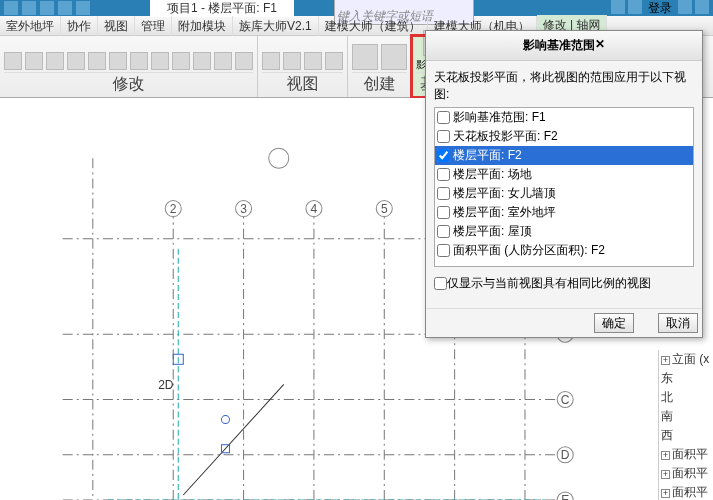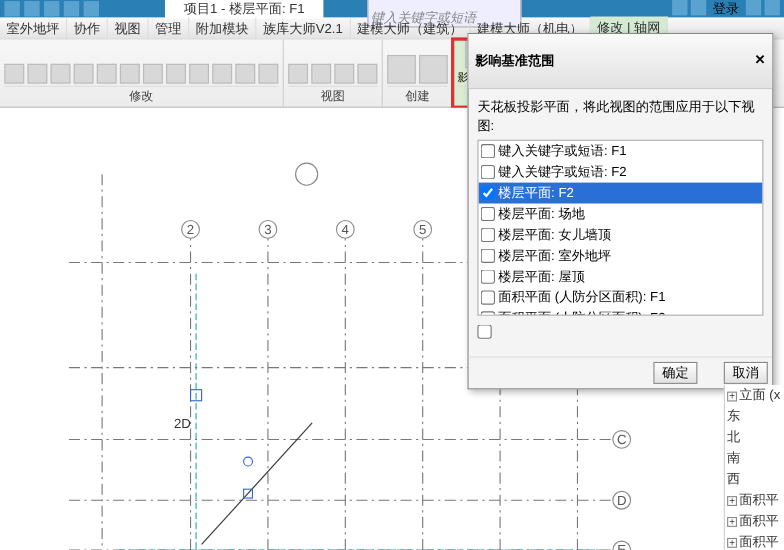--- a/index.html
+++ b/index.html
@@ -12,26 +12,26 @@
 .topbar .right { margin-left: auto; display: flex; gap: 3px; }
 .topbar .right span { width: 14px; height: 14px; background: #5aa3d0; }
 .menutabs { height: 20px; background: linear-gradient(#f8f8f8,#e4e4e4); border-bottom: 1px solid #ccc; display: flex; align-items: center; }
 .menutabs div { padding: 0 6px; line-height: 20px; border-right: 1px solid #ddd; color: #333; }
 .menutabs .active { background: #d4ead4; border-bottom: 2px solid #3a8f3a; }
 .ribbon { height: 62px; background: linear-gradient(#f7f7f7,#ececec); border-bottom: 1px solid #aaa; display: flex; }
 .panel { border-right: 1px solid #ccc; display: flex; flex-direction: column; align-items: center; justify-content: flex-end; padding: 2px 4px; }
 .panel .row { display: flex; gap: 3px; margin-bottom: 2px; flex-wrap: wrap; justify-content: center; }
 .panel .ic { width: 18px; height: 18px; background: #d8d8d8; border: 1px solid #bbb; }
 .panel .big { width: 26px; height: 26px; background: #d8d8d8; border: 1px solid #bbb; }
-.panel .lbl { font-size: 11px; color: #444; border-top: 1px solid #ddd; width: 100%; text-align: center; padding-top: 1px; }
+.panel .lbl { font-size: 16px; color: #444; border-top: 1px solid #ddd; width: 100%; text-align: center; padding-top: 1px; }
 .panel.hl { outline: 3px solid #d33; outline-offset: -1px; background: #daecd2; }
 .canvas { position: absolute; top: 98px; left: 0; right: 55px; bottom: 0; background: #fff; }
 .canvas svg { width: 100%; height: 100%; }
 .dialog { position: absolute; top: 30px; right: 10px; width: 278px; background: #f4f4f4; border: 1px solid #888; box-shadow: 2px 2px 6px rgba(0,0,0,.3); }
-.dialog .dtitle { background: linear-gradient(#fafafa,#e2e2e2); padding: 16px 6px; font-weight: bold; border-bottom: 1px solid #ccc; display:flex; justify-content:space-between; }
+.dialog .dtitle { background: linear-gradient(#fafafa,#e2e2e2); padding: 6px 6px; font-weight: bold; border-bottom: 1px solid #ccc; display:flex; justify-content:center; }
 .dialog .dbody { padding: 8px; }
 .dialog .list { border: 1px solid #aaa; background: #fff; height: 160px; overflow: hidden; margin-top: 4px; }
 .dialog .li { display: flex; align-items: center; padding: 1px 2px; }
 .dialog .li input { margin-right: 3px; }
 .dialog .li.sel { background: #2a6fd6; color: #fff; }
 .dialog .chk2 { margin: 8px 0; display: flex; align-items: center; }
 .dialog .btns { display: flex; justify-content: flex-end; gap: 24px; padding: 4px; border-top: 1px solid #ddd; }
 .dialog .btns button { width: 40px; height: 20px; background: linear-gradient(#fefefe,#e2e2e2); border: 1px solid #888; }
 .tree { position: absolute; right: 0; top: 330px; width: 55px; height: 170px; border-left: 1px solid #ccc; background: #fff; font-size: 11px; overflow: hidden; margin-top: 20px; }
 .tree .ti { padding: 1px 2px; white-space: nowrap; color: #333; }
@@ -189,25 +189,25 @@
 <div class="dialog">
   <div class="dtitle">
     <span>影响基准范围</span>
     <span>✕</span>
   </div>
   <div class="dbody">
     <div>天花板投影平面，将此视图的范围应用于以下视图:</div>
     <div class="list" id="dlist">
         <div class="li">
           <input type="checkbox" style="">
-          <span>键入关键字或短语: F1</span>
-        </div>
-        <div class="li">
-          <input type="checkbox" style="">
-          <span>键入关键字或短语: F2</span>
+          <span>影响基准范围: F1</span>
+        </div>
+        <div class="li">
+          <input type="checkbox" style="">
+          <span>天花板投影平面: F2</span>
         </div>
         <div class="li sel">
           <input type="checkbox" checked="" style="">
           <span>楼层平面: F2</span>
         </div>
         <div class="li">
           <input type="checkbox" style="">
           <span>楼层平面: 场地</span>
         </div>
         <div class="li">
@@ -217,29 +217,26 @@
         <div class="li">
           <input type="checkbox" style="">
           <span>楼层平面: 室外地坪</span>
         </div>
         <div class="li">
           <input type="checkbox" style="">
           <span>楼层平面: 屋顶</span>
         </div>
         <div class="li">
           <input type="checkbox" style="">
-          <span>面积平面 (人防分区面积): F1</span>
-        </div>
-        <div class="li">
-          <input type="checkbox" style="">
           <span>面积平面 (人防分区面积): F2</span>
         </div>
       </div>
     <label class="chk2">
         <input type="checkbox" style="">
+        <span>仅显示与当前视图具有相同比例的视图</span>
       </label>
   </div>
   <div class="btns">
     <button>确定</button>
     <button>取消</button>
   </div>
 </div>
 
 <div class="tree" id="tree">
     <div class="ti"><span class="bx">+</span>立面 (x</div>

